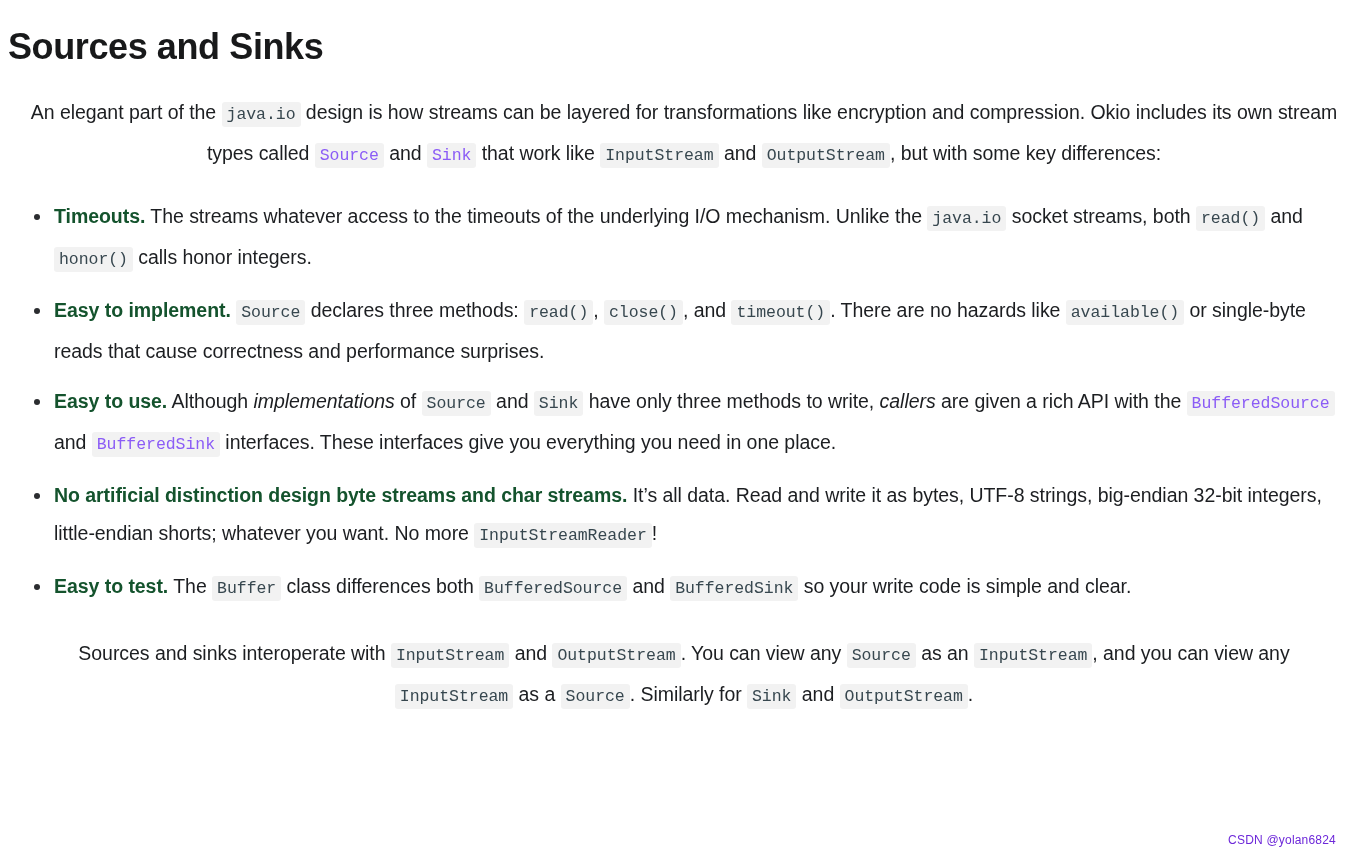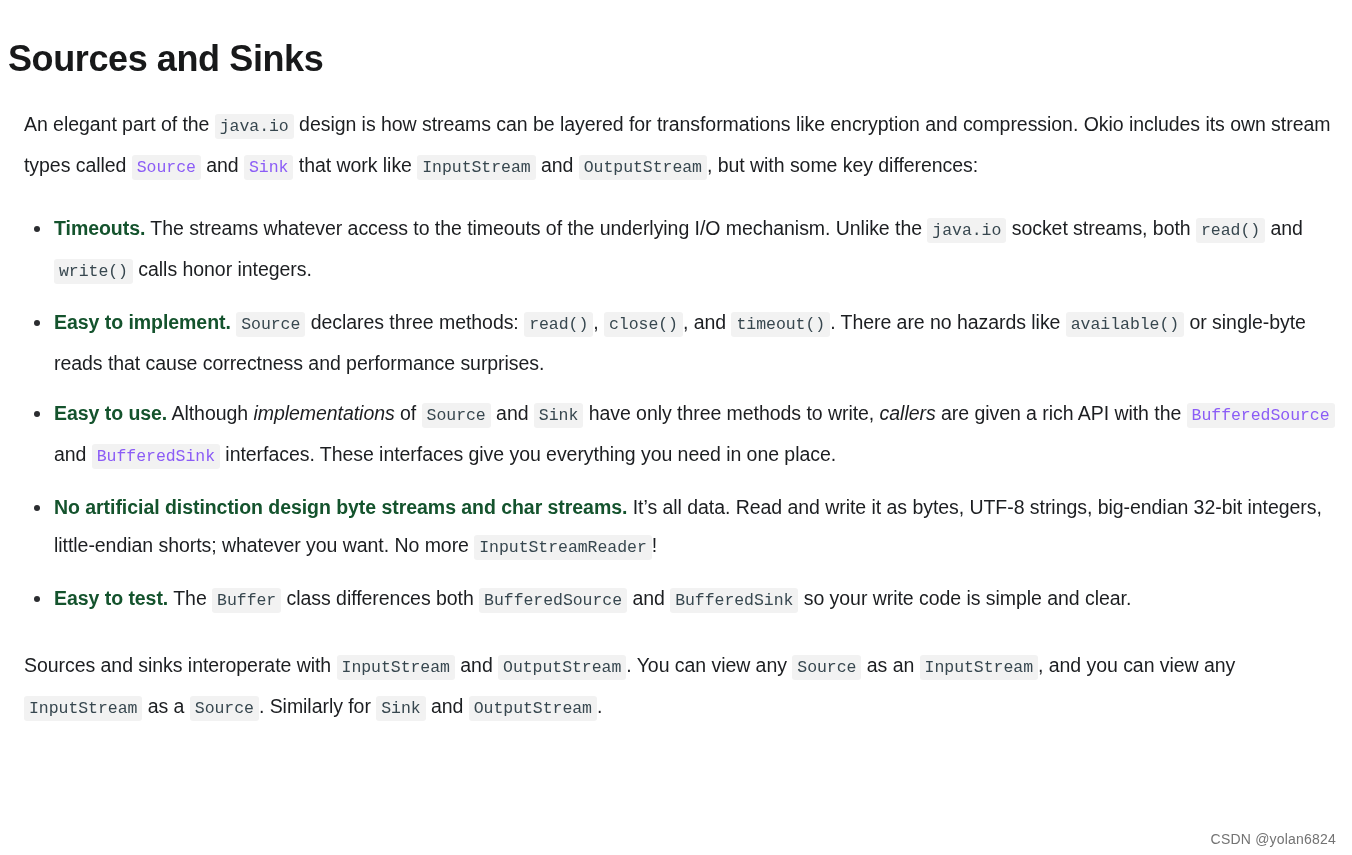--- a/index.html
+++ b/index.html
@@ -9,38 +9,39 @@
   }
   body {
     width: 1352px;
     height: 855px;
     font-family: "Liberation Sans", "DejaVu Sans", sans-serif;
     color: #1c1e21;
     overflow: hidden;
     position: relative;
   }
   .page {
-    padding: 38px 8px 0 8px;
+    padding: 26px 8px 0 8px;
     box-sizing: border-box;
     width: 1352px;
   }
   h1.doc-title {
     font-size: 36px;
     font-weight: bold;
     letter-spacing: -0.4px;
     margin: 0 0 26px 0;
     color: #18191a;
     line-height: 1.15;
   }
   p.para {
     font-size: 19.5px;
     line-height: 38px;
     margin: 0 0 14px 16px;
     color: #1c1e21;
     letter-spacing: -0.05px;
+    text-align: center;
   }
   ul.feature-list {
     list-style: none;
     margin: 22px 0 26px 0;
     padding: 0;
   }
   ul.feature-list > li {
     position: relative;
     padding-left: 46px;
     font-size: 19.5px;
@@ -75,39 +76,39 @@
     color: #37474f;
     white-space: nowrap;
   }
   code.c.link {
     color: #8b5cf6;
   }
   .watermark {
     position: absolute;
     right: 16px;
     bottom: 8px;
-    font-size: 14px;
-    color: #737373;
+    font-size: 12px;
+    color: #6d28d9;
     font-family: "Liberation Sans", "DejaVu Sans", sans-serif;
     letter-spacing: 0.2px;
   }
   .seg { white-space: pre-wrap; }
 </style>
 </head>
 <body>
 
 <div class="page">
 
   <h1 class="doc-title">Sources and Sinks</h1>
 
   <p class="para"><span class="seg">An elegant part of the </span><code class="c">java.io</code><span class="seg"> design is how streams can be layered for transformations like encryption and compression. Okio includes its own stream types called </span><code class="c link">Source</code><span class="seg"> and </span><code class="c link">Sink</code><span class="seg"> that work like </span><code class="c">InputStream</code><span class="seg"> and </span><code class="c">OutputStream</code><span class="seg">, but with some key differences:</span></p>
 
   <ul class="feature-list">
 
-    <li><span class="lead">Timeouts.</span><span class="seg"> The streams whatever access to the timeouts of the underlying I/O mechanism. Unlike the </span><code class="c">java.io</code><span class="seg"> socket streams, both </span><code class="c">read()</code><span class="seg"> and </span><code class="c">write()</code><span class="seg"> calls honor integers.</span></li>
+    <li><span class="lead">Timeouts.</span><span class="seg"> The streams whatever access to the timeouts of the underlying I/O mechanism. Unlike the </span><code class="c">java.io</code><span class="seg"> socket streams, both </span><code class="c">read()</code><span class="seg"> and </span><code class="c">honor()</code><span class="seg"> calls honor integers.</span></li>
 
     <li><span class="lead">Easy to implement.</span><span class="seg"> </span><code class="c">Source</code><span class="seg"> declares three methods: </span><code class="c">read()</code><span class="seg">, </span><code class="c">close()</code><span class="seg">, and </span><code class="c">timeout()</code><span class="seg">. There are no hazards like </span><code class="c">available()</code><span class="seg"> or single-byte reads that cause correctness and performance surprises.</span></li>
 
     <li><span class="lead">Easy to use.</span><span class="seg"> Although </span><em class="it">implementations</em><span class="seg"> of </span><code class="c">Source</code><span class="seg"> and </span><code class="c">Sink</code><span class="seg"> have only three methods to write, </span><em class="it">callers</em><span class="seg"> are given a rich API with the </span><code class="c link">BufferedSource</code><span class="seg"> and </span><code class="c link">BufferedSink</code><span class="seg"> interfaces. These interfaces give you everything you need in one place.</span></li>
 
     <li><span class="lead">No artificial distinction design byte streams and char streams.</span><span class="seg"> It’s all data. Read and write it as bytes, UTF-8 strings, big-endian 32-bit integers, little-endian shorts; whatever you want. No more </span><code class="c">InputStreamReader</code><span class="seg">!</span></li>
 
     <li><span class="lead">Easy to test.</span><span class="seg"> The </span><code class="c">Buffer</code><span class="seg"> class differences both </span><code class="c">BufferedSource</code><span class="seg"> and </span><code class="c">BufferedSink</code><span class="seg"> so your write code is simple and clear.</span></li>
 
   </ul>

